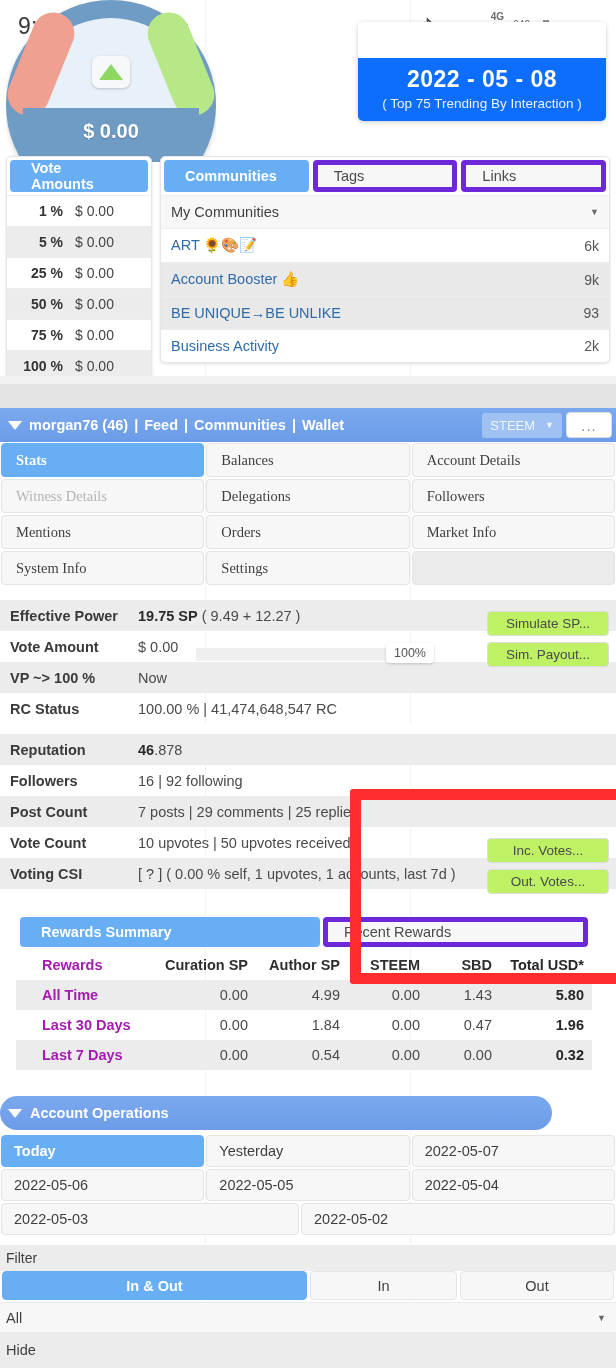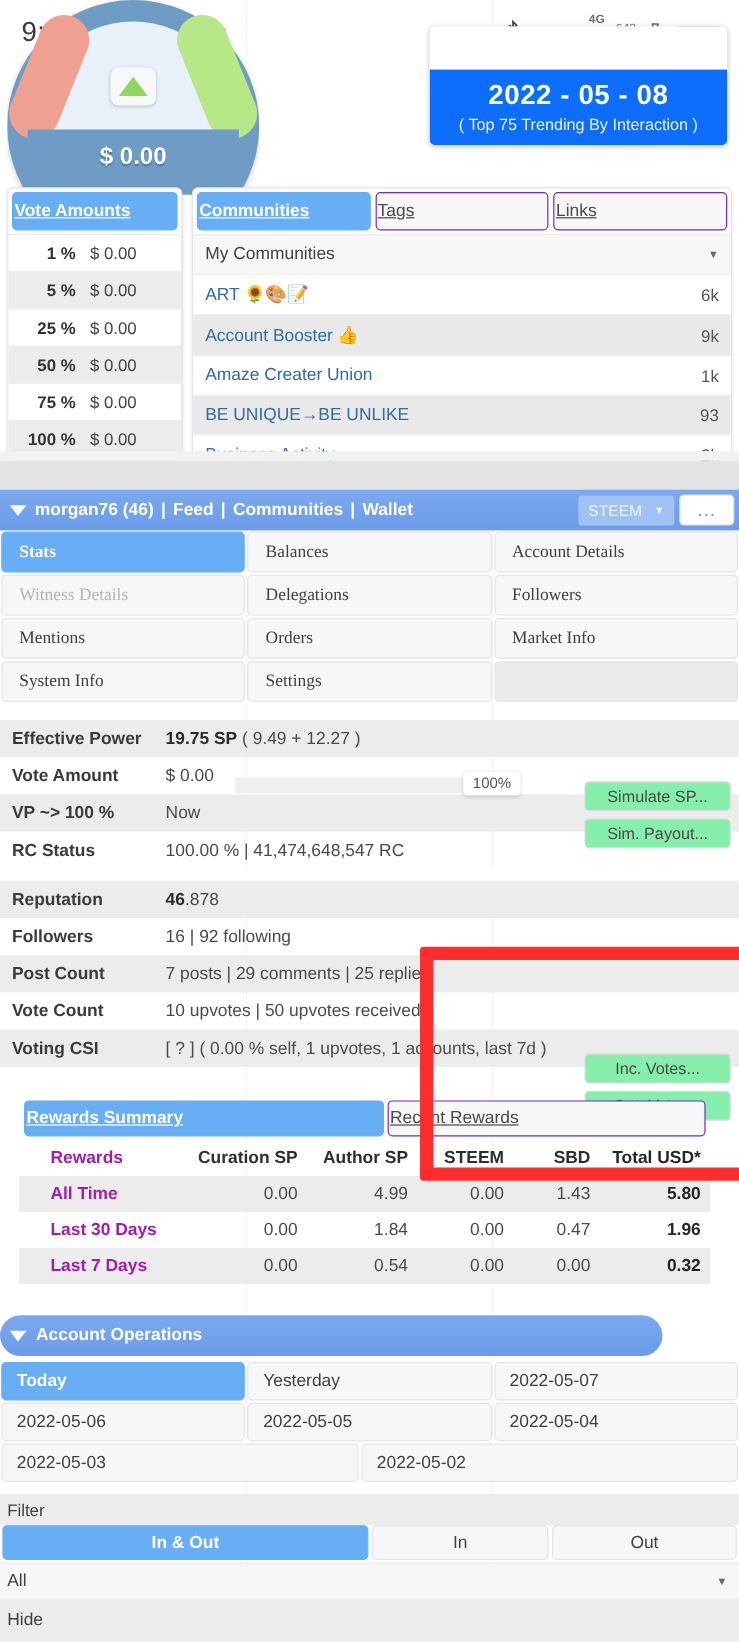--- a/index.html
+++ b/index.html
@@ -61,23 +61,23 @@
                       box-shadow:0 1px 3px rgba(0,0,0,.2); display:flex; align-items:center; justify-content:center; }
   .tri-up { width:0;height:0;border-left:12px solid transparent;border-right:12px solid transparent;
             border-bottom:16px solid #8ed862; }
 
   .datebanner { position:absolute; right:10px; top:-30px; width:248px;
                 background:#fff; border-radius:5px; box-shadow:0 1px 4px rgba(0,0,0,.22); overflow:hidden;}
   .datebanner .blank { height:36px; background:#fff; }
   .datebanner .body { background:#0d6efd; padding:8px 6px 10px; text-align:center; }
   .datebanner .d1 { color:#fff; font-size:23px; font-weight:bold; letter-spacing:.5px; }
   .datebanner .d2 { color:#eaf1ff; font-size:13.5px; margin-top:3px; }
-  .tabbtn { height:32px; display:flex; align-items:center; padding:0 1px;
+  .tabbtn { height:32px; display:flex; align-items:center; padding:0 16px;
             font-size:14.5px; color:#4a4a4a; background:#f7f7f7;
-            border:1px solid #6d28d9; border-radius:4px;text-decoration:underline; }
+            border:5px solid #6d28d9; border-radius:4px; }
   .tabbtn.active { background:#67aef4; color:#fff; font-weight:bold; border-color:#67aef4; }
   .va-card { position:absolute; left:6px; top:156px; width:146px;
              background:#fff; border:1px solid #e6e6e6; border-radius:5px;
              box-shadow:0 1px 3px rgba(0,0,0,.13); overflow:hidden; }
   .va-head { margin:3px; }
   .va-row { display:flex; font-size:14px; color:#3f3f3f; border-top:1px solid #ededed; }
   .va-row:nth-child(odd of .va-row) { }
   .va-row .pct { width:62px; text-align:right; padding:7px 6px; font-weight:bold; color:#333; }
   .va-row .val { flex:1; padding:7px 6px; color:#444; }
   .va-row.alt { background:#ececec; }
@@ -127,23 +127,23 @@
   .navcell.empty { background:#ebebeb; border-color:#e4e4e4; }
 
   
   .stats { position:absolute; left:0; top:600px; width:616px; }
   .srow { display:flex; align-items:center; height:31px; font-size:14.5px; }
   .srow.alt { background:#ececec; }
   .srow .lbl { width:138px; padding-left:10px; font-weight:bold; color:#3a3a3a; }
   .srow .vl { flex:1; color:#4a4a4a; position:relative; }
   .srow .vl b { color:#2a2a2a; }
   .btn-sm { position:absolute; right:7px; top:3px; height:25px; min-width:122px;
-            background:#86efac; border:1px solid #dcdcdc; border-radius:4px;
+            background:#bef264; border:1px solid #dcdcdc; border-radius:4px;
             display:flex; align-items:center; justify-content:center;
-            font-size:13.5px; color:#4a4a4a;margin-top:40px; }
+            font-size:13.5px; color:#4a4a4a; }
   .progress { position:absolute; left:58px; top:9px; width:215px; height:13px;
               background:#efefef; }
   .progress .badge { position:absolute; left:190px; top:-5px; background:#fff;
                      border-radius:4px; box-shadow:0 1px 3px rgba(0,0,0,.18);
                      font-size:12.5px; color:#555; padding:3px 8px; }
   .gap-row { height:10px; background:#fff; }
 
   
   .rewards { position:absolute; left:16px; top:914px; width:576px; }
   .rw-tabs { display:flex; gap:3px; padding:3px 4px; }
@@ -317,24 +317,20 @@
       <span class="caret">▼</span>
     </div>
     <div class="crow">
       <span class="nm">ART 🌻🎨📝</span>
       <span class="ct">6k</span>
     </div>
     <div class="crow alt">
       <span class="nm">Account Booster 👍</span>
       <span class="ct">9k</span>
     </div>
-    <div class="crow">
-      <span class="nm">Amaze Creater Union</span>
-      <span class="ct">1k</span>
-    </div>
     <div class="crow alt">
       <span class="nm">BE UNIQUE→BE UNLIKE</span>
       <span class="ct">93</span>
     </div>
     <div class="crow">
       <span class="nm">Business Activity</span>
       <span class="ct">2k</span>
     </div>
   </div>
 

